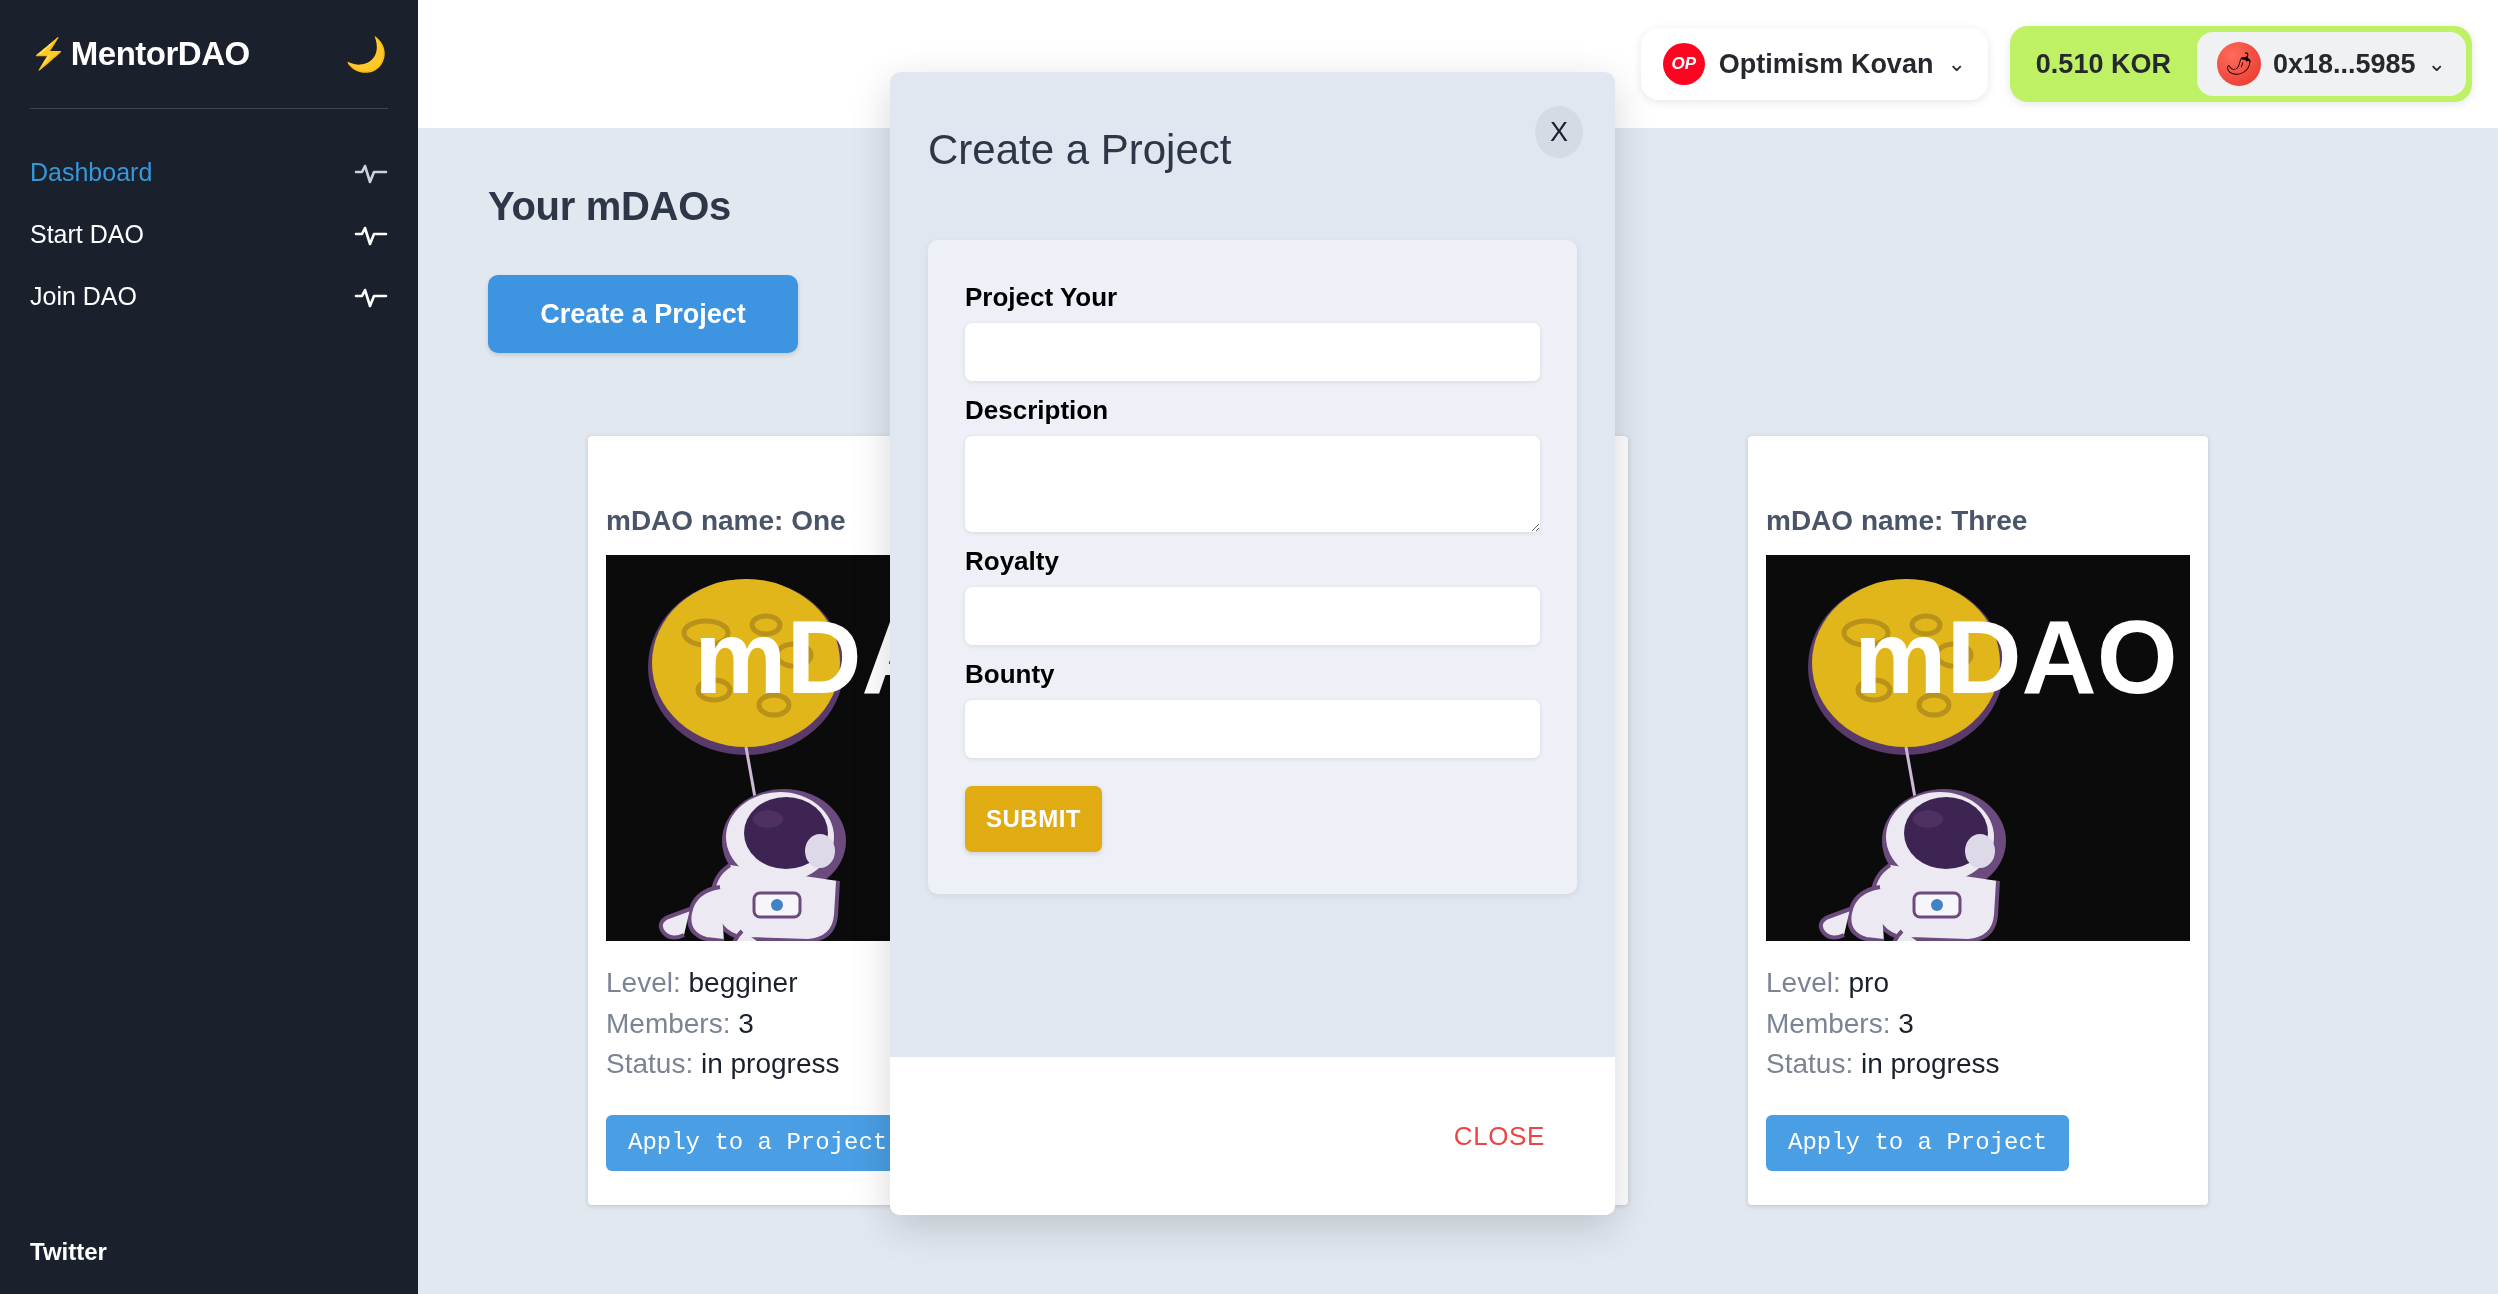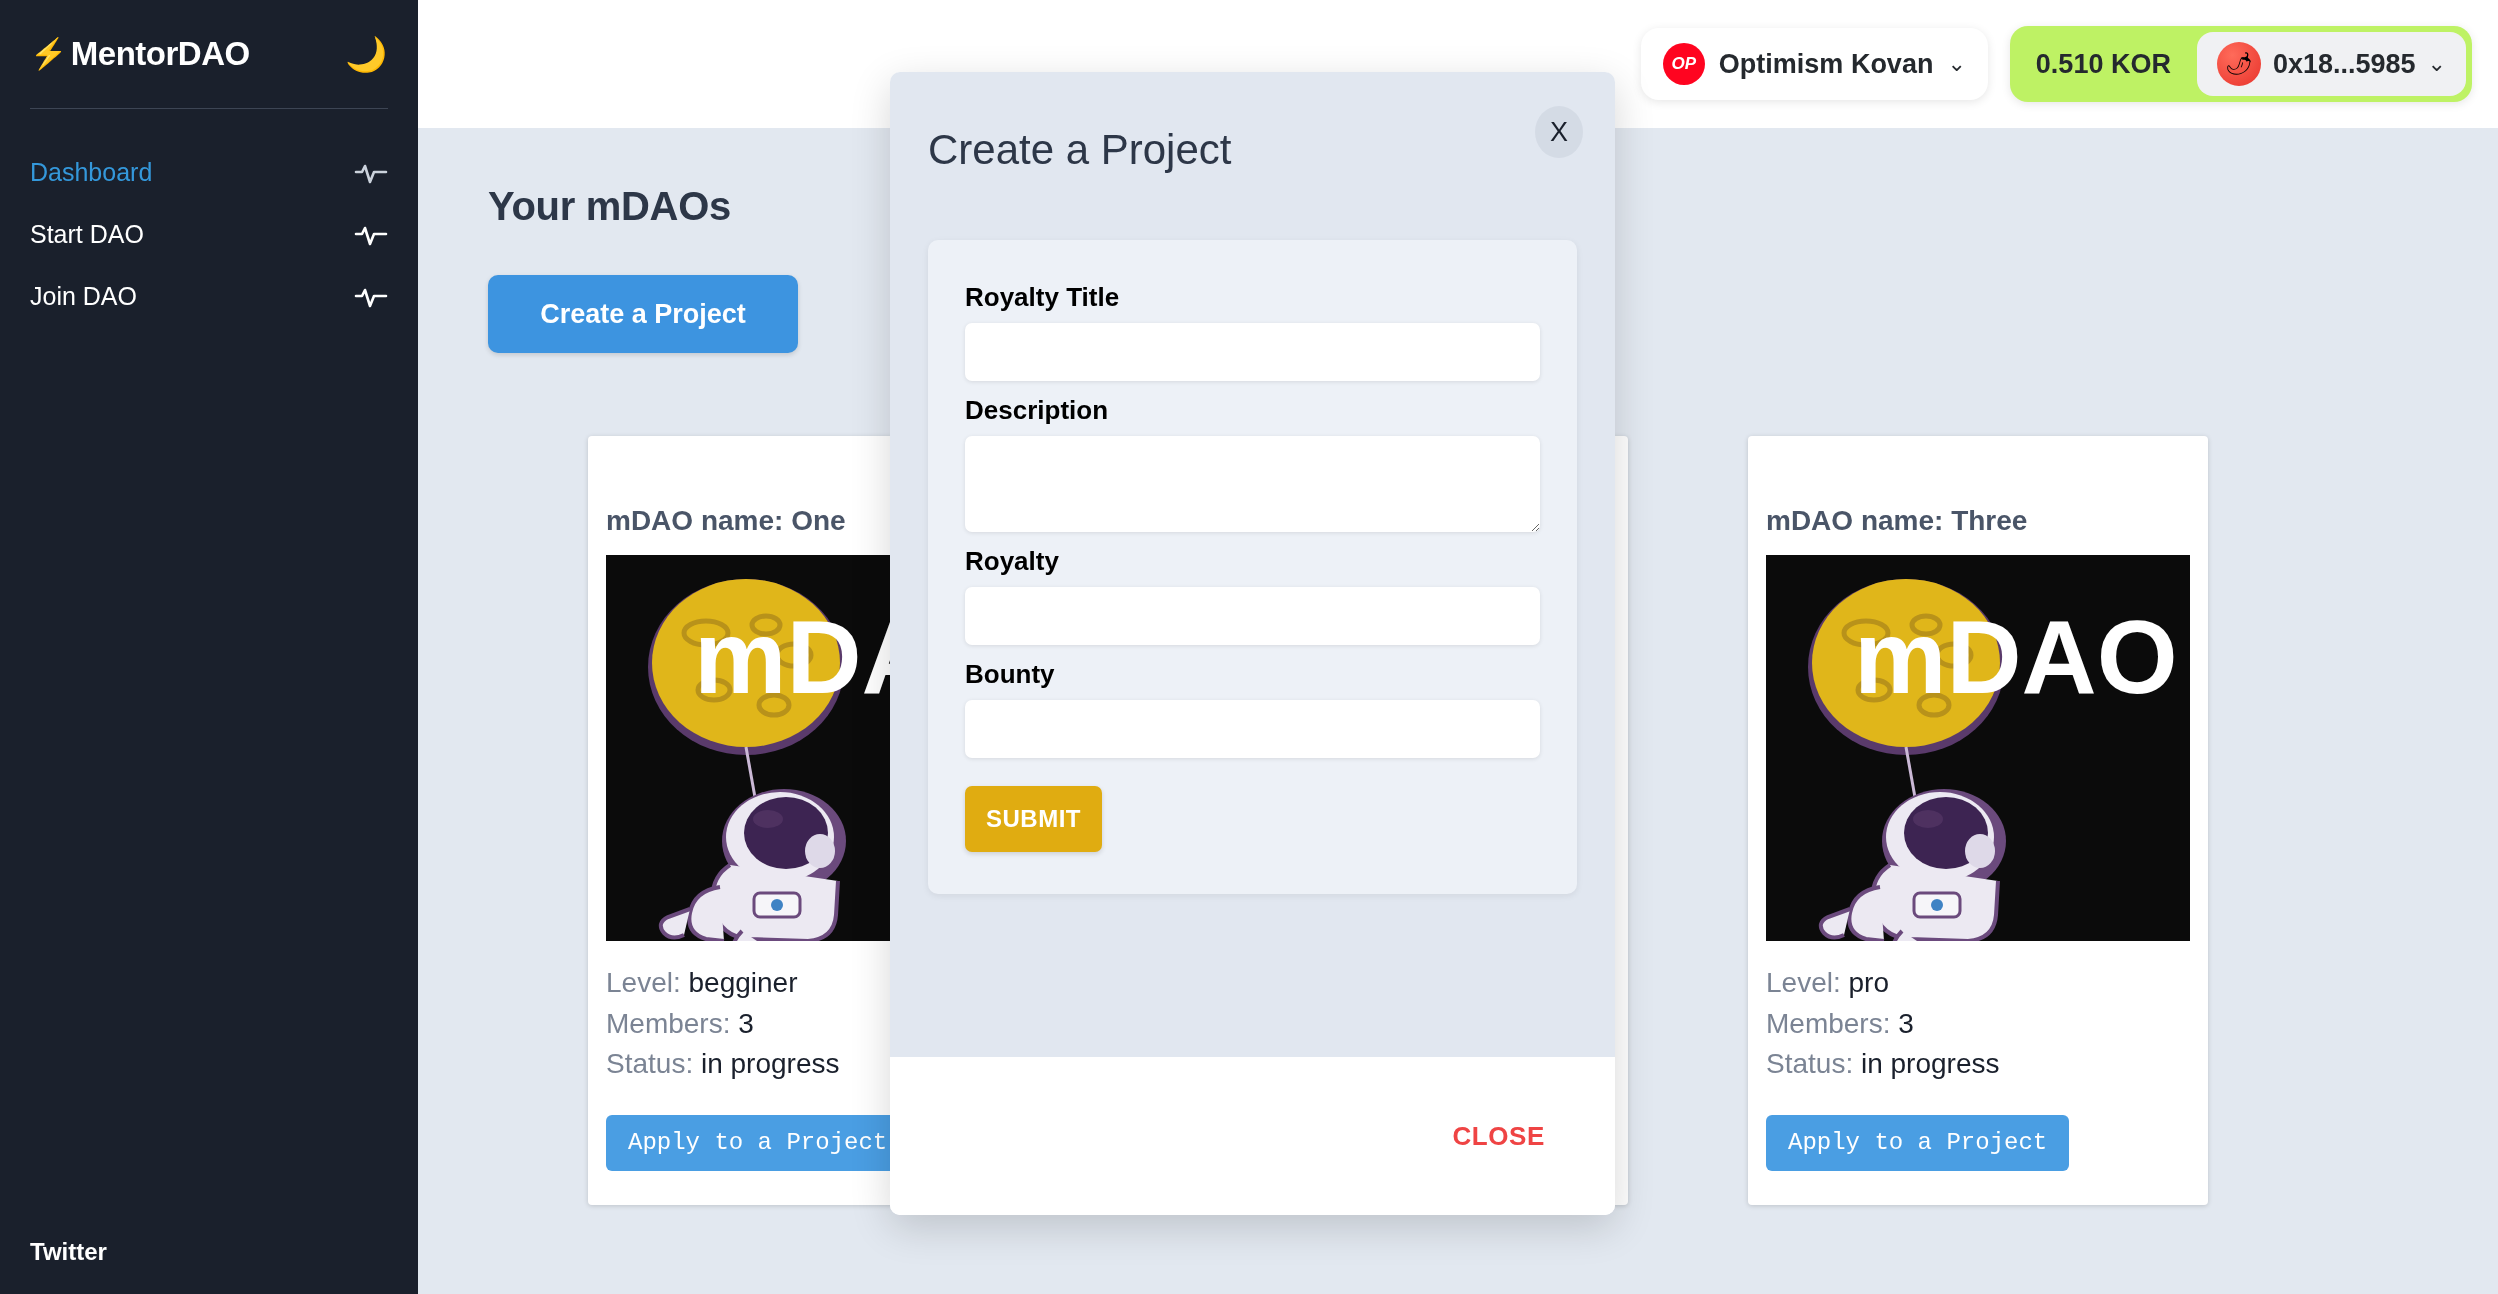--- a/index.html
+++ b/index.html
@@ -208,21 +208,21 @@
     cursor: pointer;
     box-shadow: 0 2px 5px rgba(0,0,0,.14);
   }
   .modal-footer {
     flex: 1; background: #ffffff;
     display: flex; align-items: center; justify-content: flex-end;
     padding-right: 58px;
   }
   .close-btn {
     background: none; border: none;
-    color: #ef4444; font-size: 26px; font-weight: 700;
+    color: #ef4444; font-size: 26px; font-weight: 400;
     letter-spacing: .6px; cursor: pointer;
     font-family: "Liberation Sans", sans-serif;
     padding: 10px 12px;
   }
 </style>
 </head>
 <body>
 
 <div id="app">
 
@@ -396,21 +396,21 @@
     </div>
 
   </div>
 
   <div class="modal">
     <div class="modal-body">
       <div class="modal-title">Create a Project</div>
       <button class="close-x">X</button>
 
       <div class="form-panel">
-        <div class="field-label">Royalty Title</div>
+        <div class="field-label">Project Your</div>
         <input class="text-input" type="text" placeholder="" style="">
 
         <div class="field-label spaced">Description</div>
         <textarea class="text-area" placeholder="" style=""></textarea>
 
         <div class="field-label spaced">Royalty</div>
         <input class="text-input" type="text" placeholder="" style="">
 
         <div class="field-label spaced">Bounty</div>
         <input class="text-input" type="text" placeholder="" style="">

